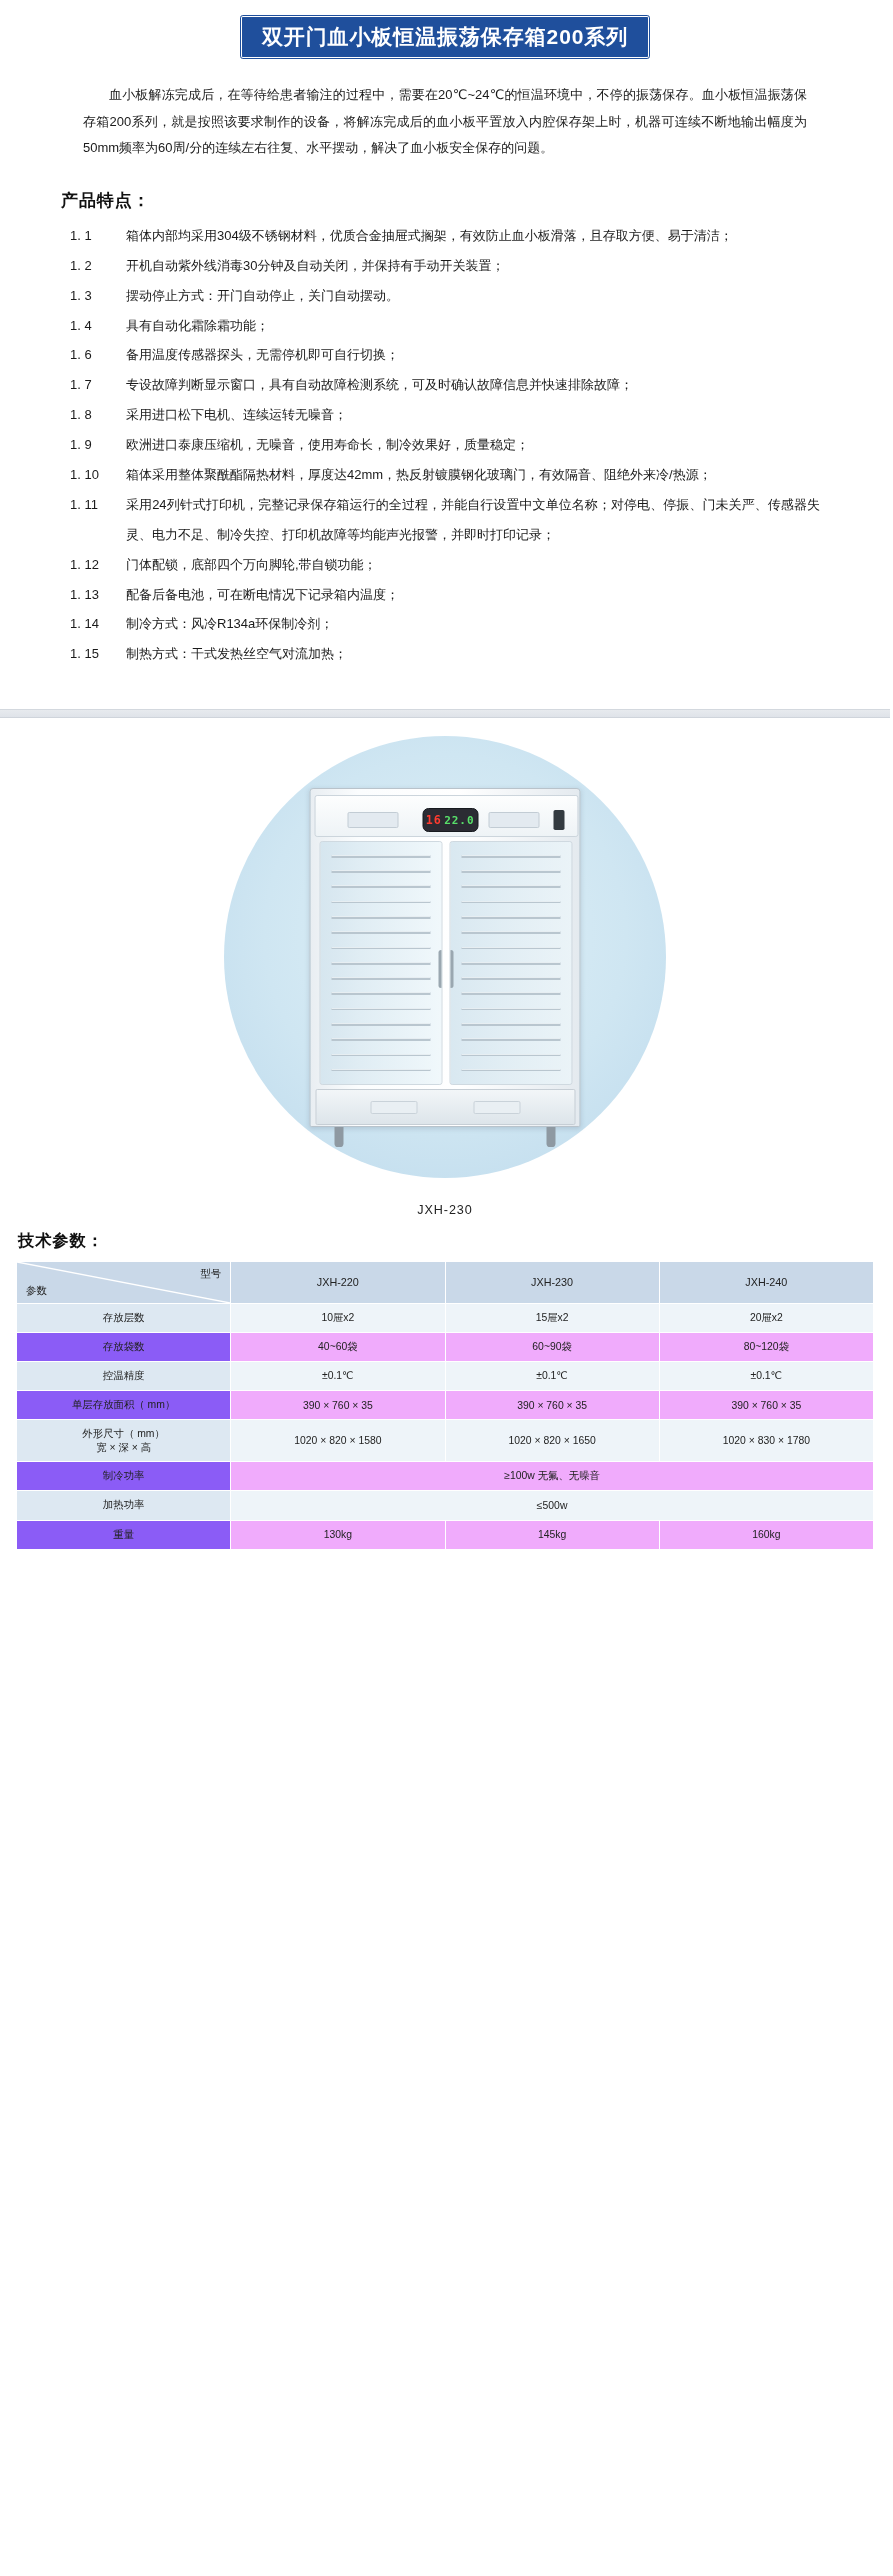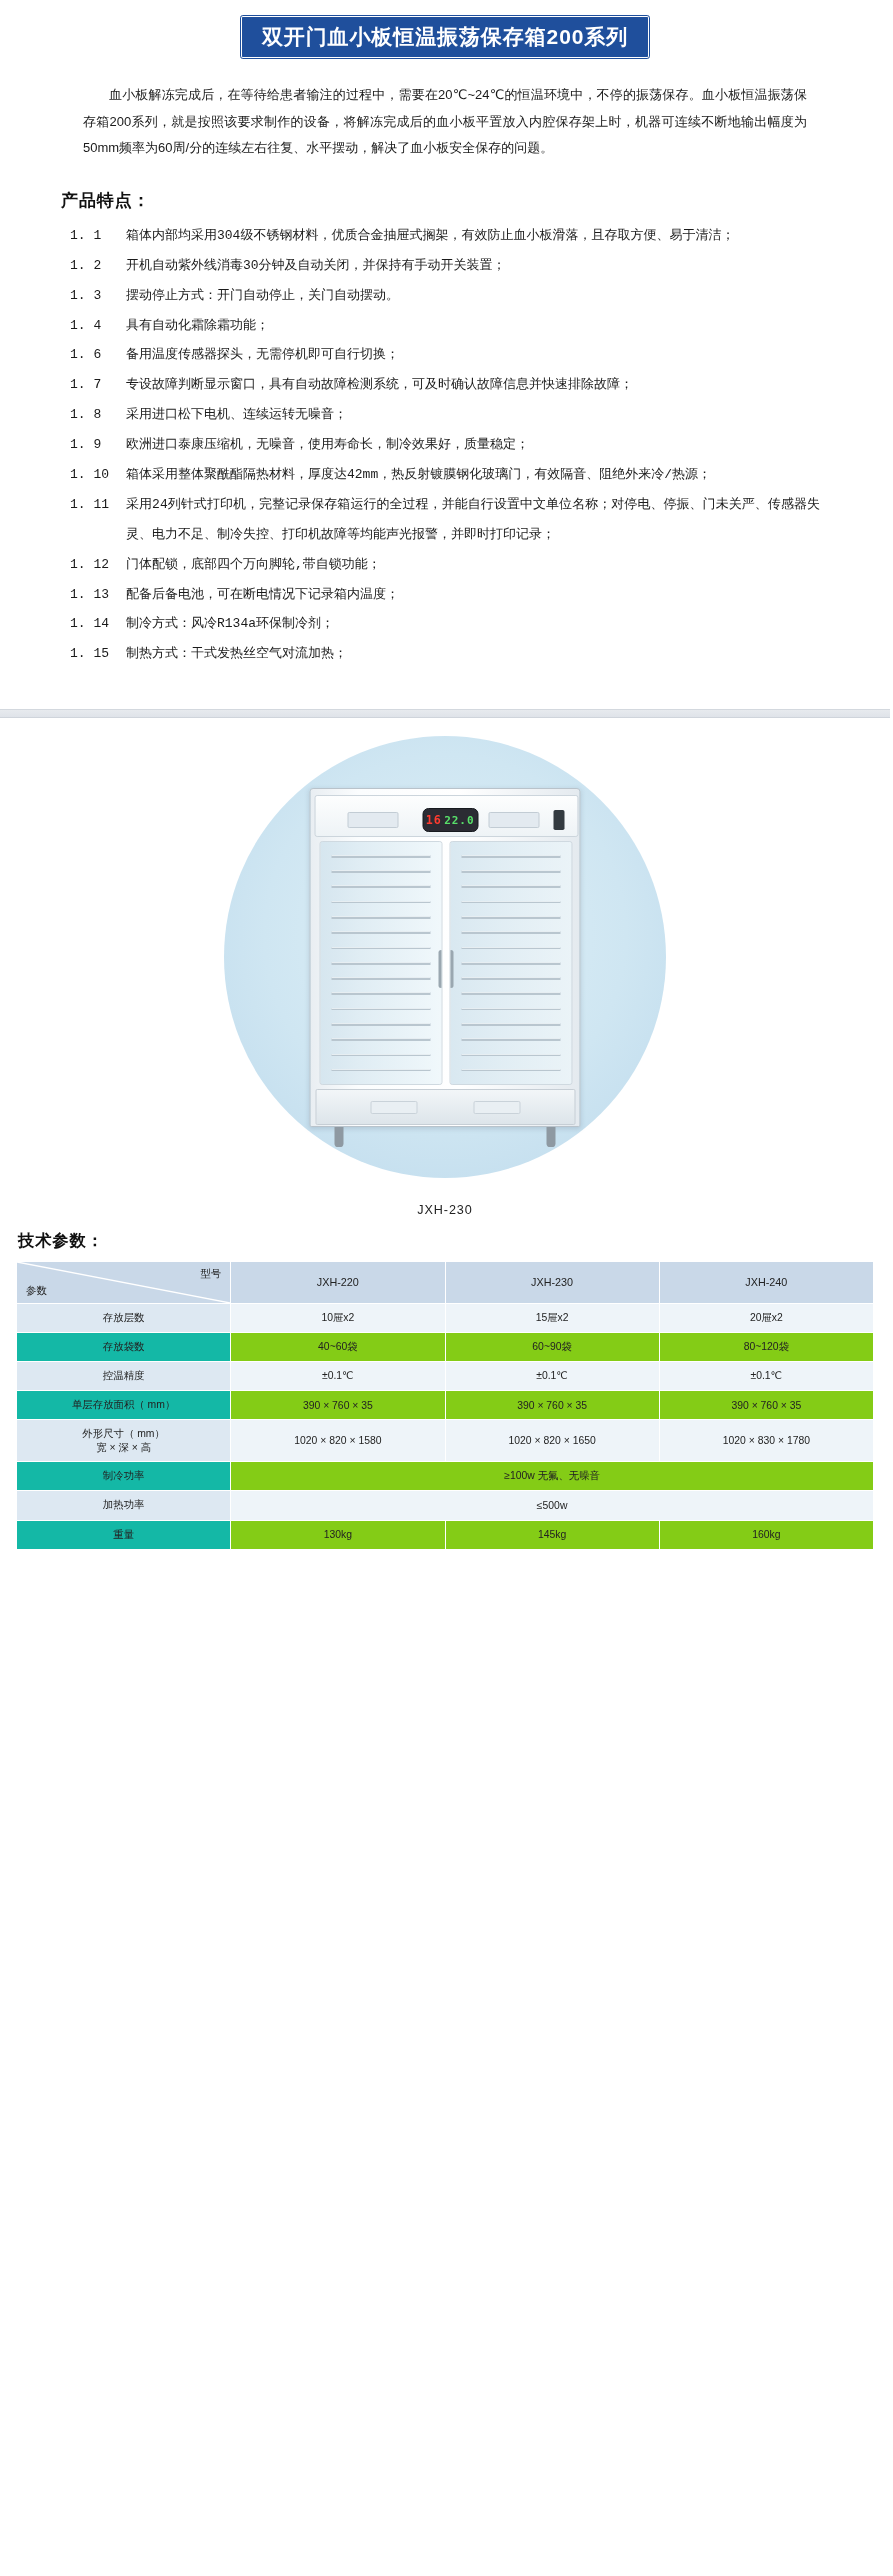--- a/index.html
+++ b/index.html
@@ -57,21 +57,20 @@
     margin: 9px 70px 0 70px;
     padding: 0;
     list-style: none;
   }
   .feature-item {
     display: flex;
     align-items: flex-start;
     font-size: 13px;
     color: #1a1a1a;
     line-height: 2.3;
-    font-family: Liberation Mono, monospace;
   }
   .feature-num {
     width: 56px;
     flex: 0 0 56px;
     text-align: left;
     white-space: pre;
   }
   .feature-text {
     flex: 1;
     text-align: justify;
@@ -287,22 +286,22 @@
     left: 9px; bottom: 4.5px;
     font-size: 10.4px;
   }
   table.spec tbody td.rowhead {
     background: #dde8f2;
     width: 137px;
   }
   table.spec tbody td.val {
     background: #eef4f9;
   }
-  table.spec tbody tr.alt td.rowhead { background: #14b8a6; }
-  table.spec tbody tr.alt td.val { background: #84cc16; }
+  table.spec tbody tr.alt td.rowhead { background: #8b5cf6; }
+  table.spec tbody tr.alt td.val { background: #f0abfc; }
   .twoline { display: block; line-height: 1.35; }
 </style>
 </head>
 <body>
 
 <div class="page">
 
   <div class="banner-wrap">
     <div class="banner">双开门血小板恒温振荡保存箱200系列</div>
   </div>

